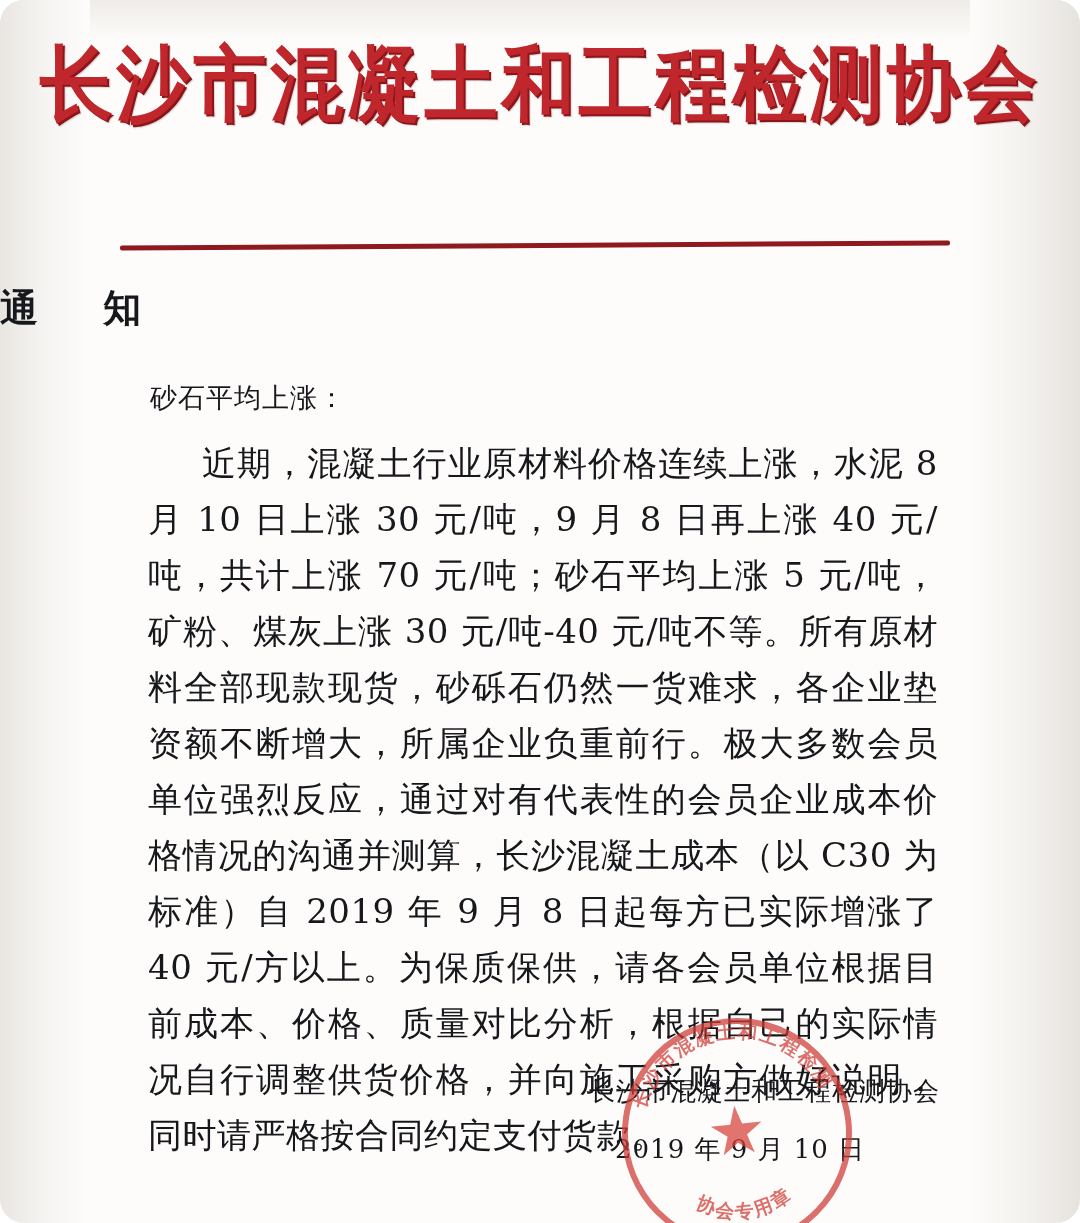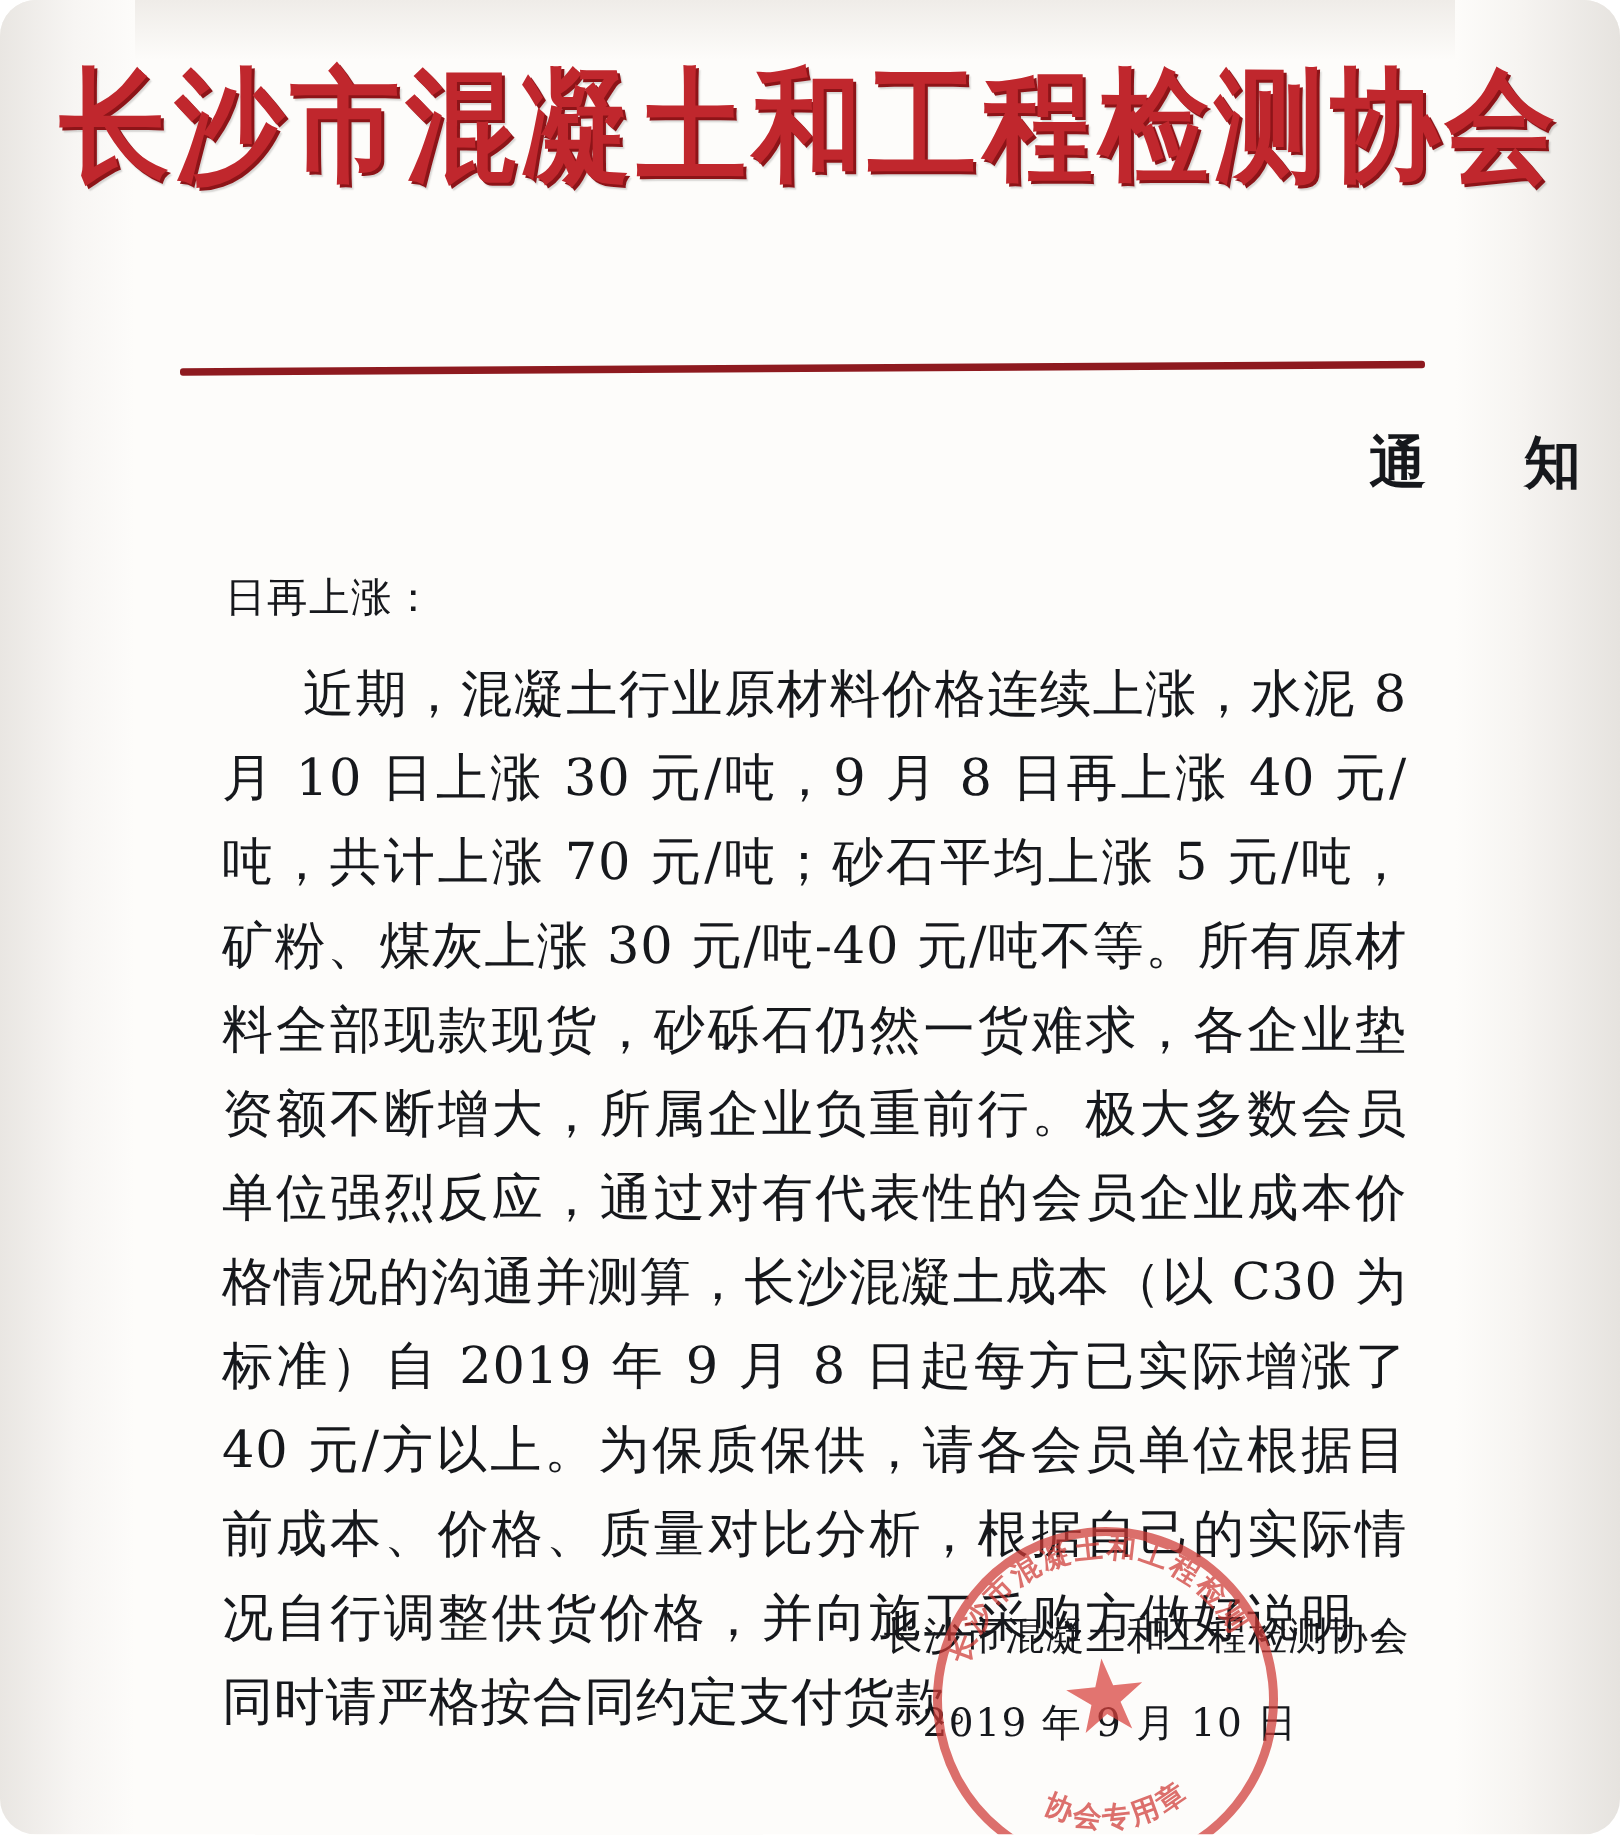--- a/index.html
+++ b/index.html
@@ -75,21 +75,21 @@
     border-radius: 2px;
     transform: rotate(-0.35deg);
   }
 
   
   .doc-title {
     position: absolute;
     top: 283px;
     left: 0;
     width: 100%;
-    text-align: right;
+    text-align: left;
     font-size: 38px;
     font-weight: bold;
     letter-spacing: 26px;
     color: #16181c;
     font-family: "DejaVu Serif", "Liberation Serif", serif;
   }
 
   .salutation {
     position: absolute;
     top: 380px;
@@ -156,21 +156,21 @@
   <div class="paper-shade-left"></div>
   <div class="paper-shade-right"></div>
 
   <div class="letterhead">
     <div class="letterhead-title">长沙市混凝土和工程检测协会</div>
   </div>
   <div class="letterhead-rule"></div>
 
   <div class="doc-title">通 知</div>
 
-  <div class="salutation">日再上涨：</div>
+  <div class="salutation">砂石平均上涨：</div>
 
   <div class="body-text">近期，混凝土行业原材料价格连续上涨，水泥 8 月 10 日上涨 30 元/吨，9 月 8 日再上涨 40 元/吨，共计上涨 70 元/吨；砂石平均上涨 5 元/吨，矿粉、煤灰上涨 30 元/吨-40 元/吨不等。所有原材料全部现款现货，砂砾石仍然一货难求，各企业垫资额不断增大，所属企业负重前行。极大多数会员单位强烈反应，通过对有代表性的会员企业成本价格情况的沟通并测算，长沙混凝土成本（以 C30 为标准）自 2019 年 9 月 8 日起每方已实际增涨了 40 元/方以上。为保质保供，请各会员单位根据目前成本、价格、质量对比分析，根据自己的实际情况自行调整供货价格，并向施工采购方做好说明，同时请严格按合同约定支付货款。</div>
 
   <div class="signature">
     <div>长沙市混凝土和工程检测协会</div>
     <div class="sign-date">2019 年 9 月 10 日</div>
   </div>
 
   <div class="seal">
     <svg viewBox="0 0 250 250" xmlns="http://www.w3.org/2000/svg">

